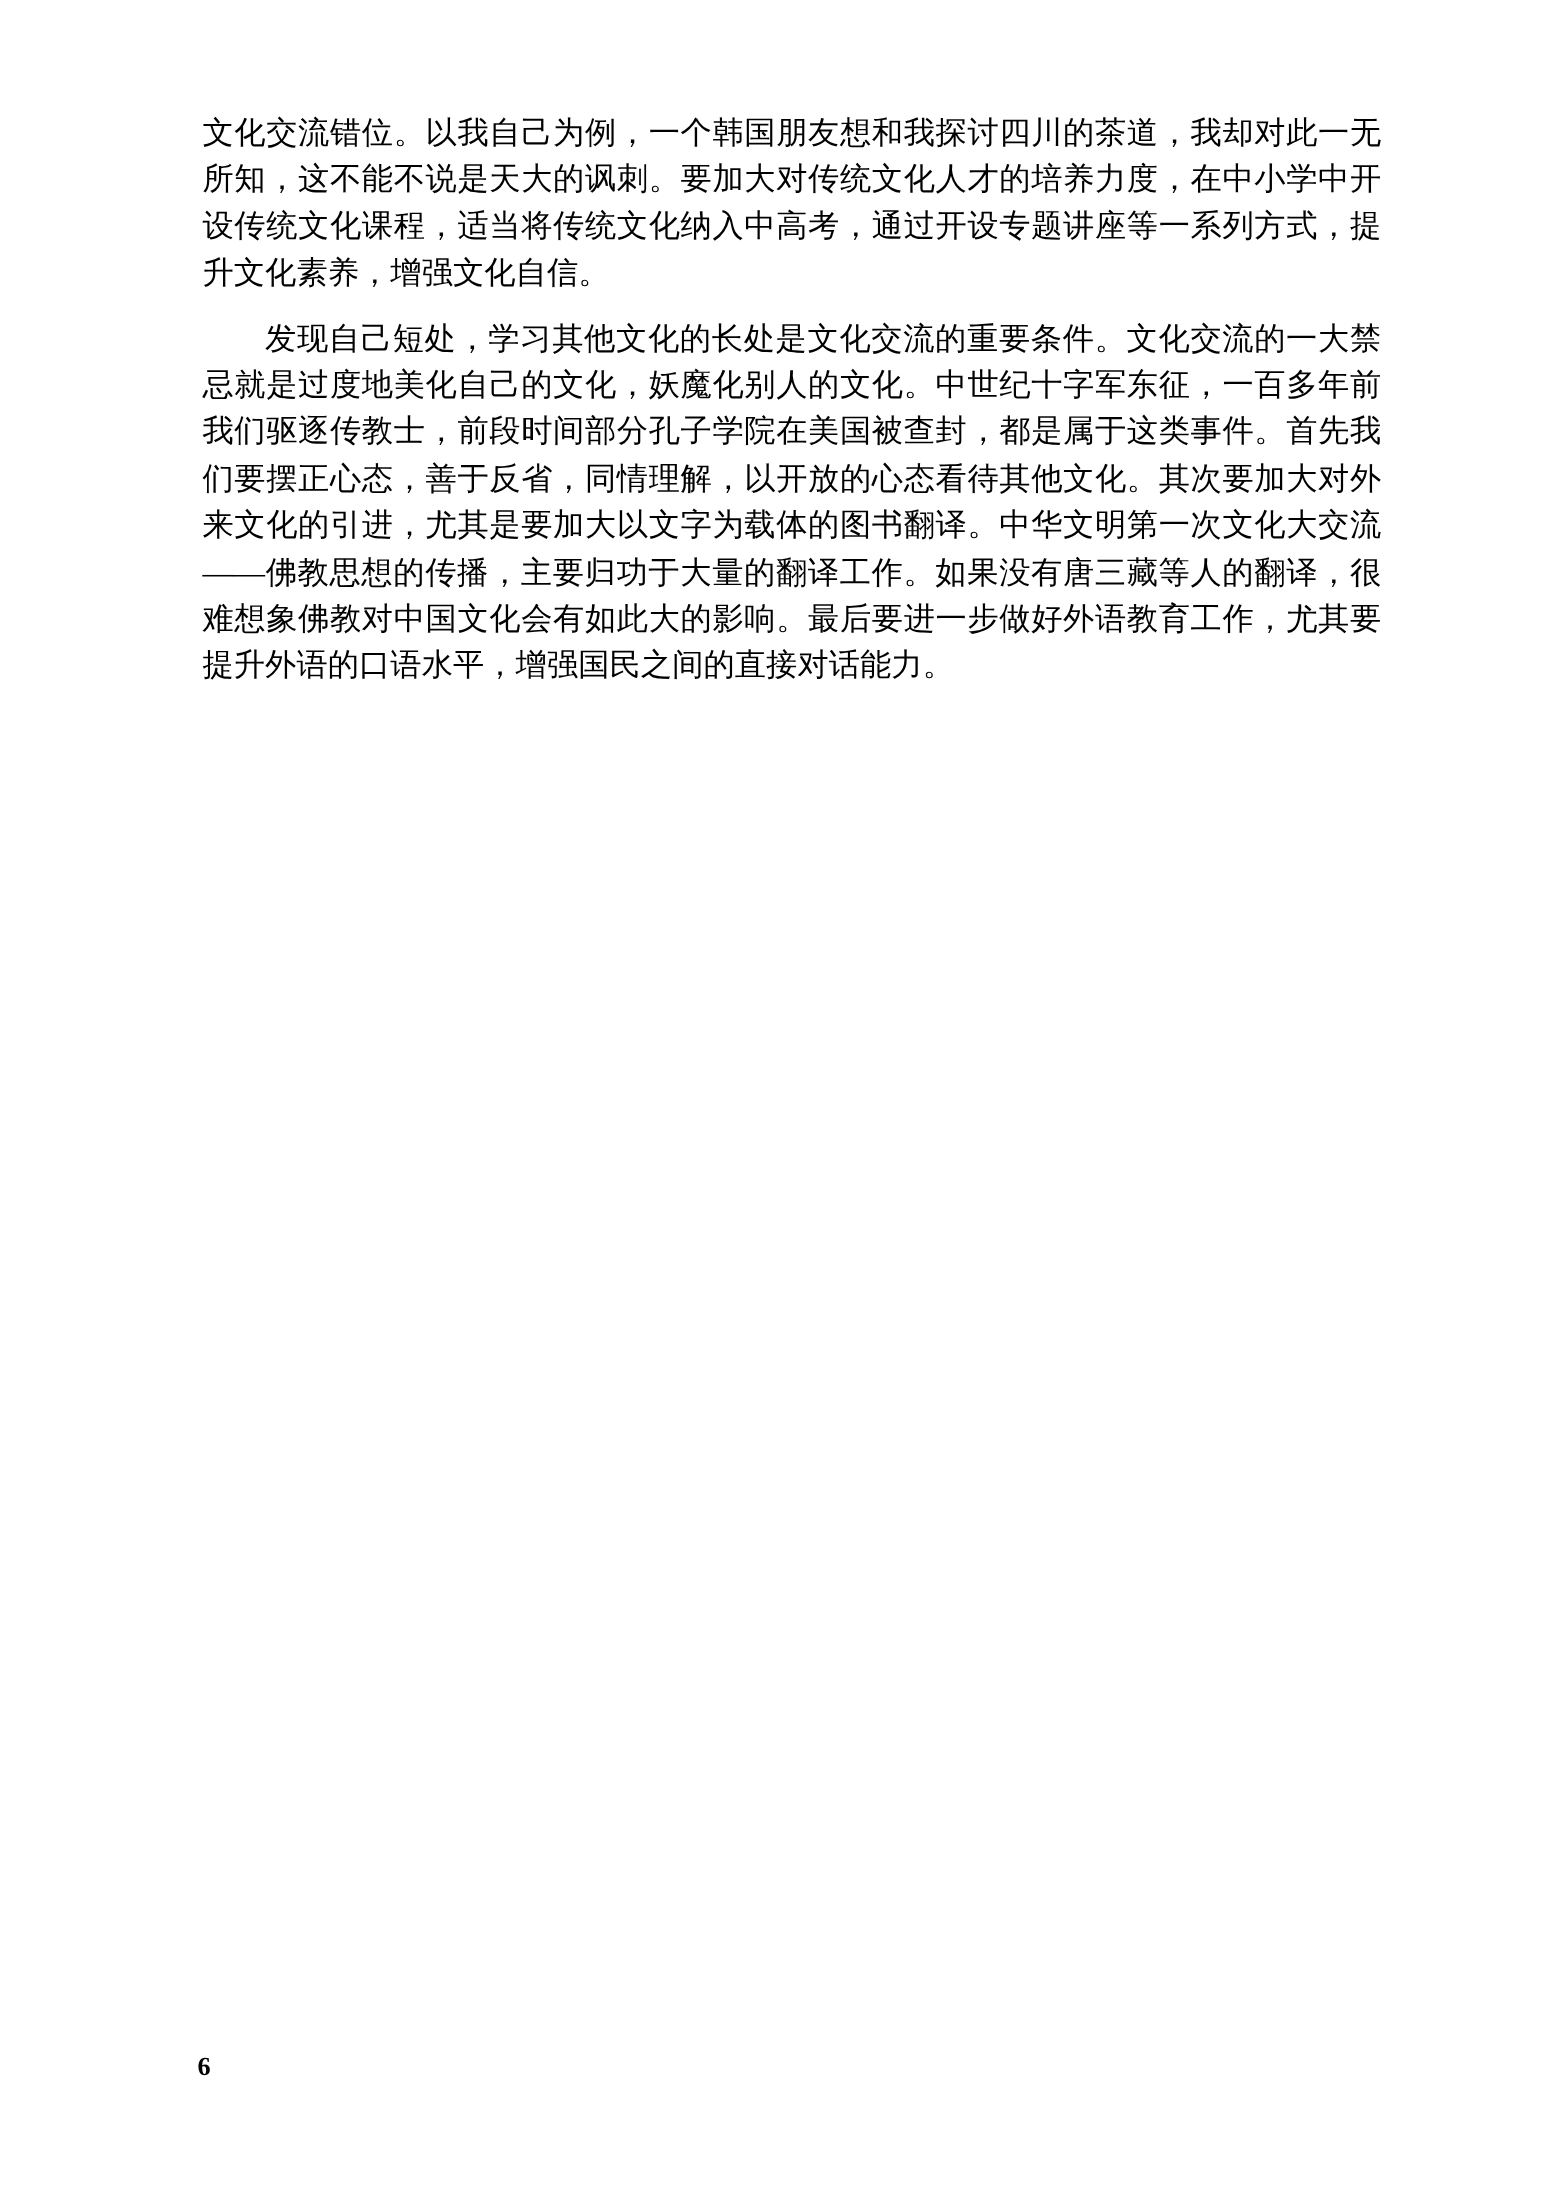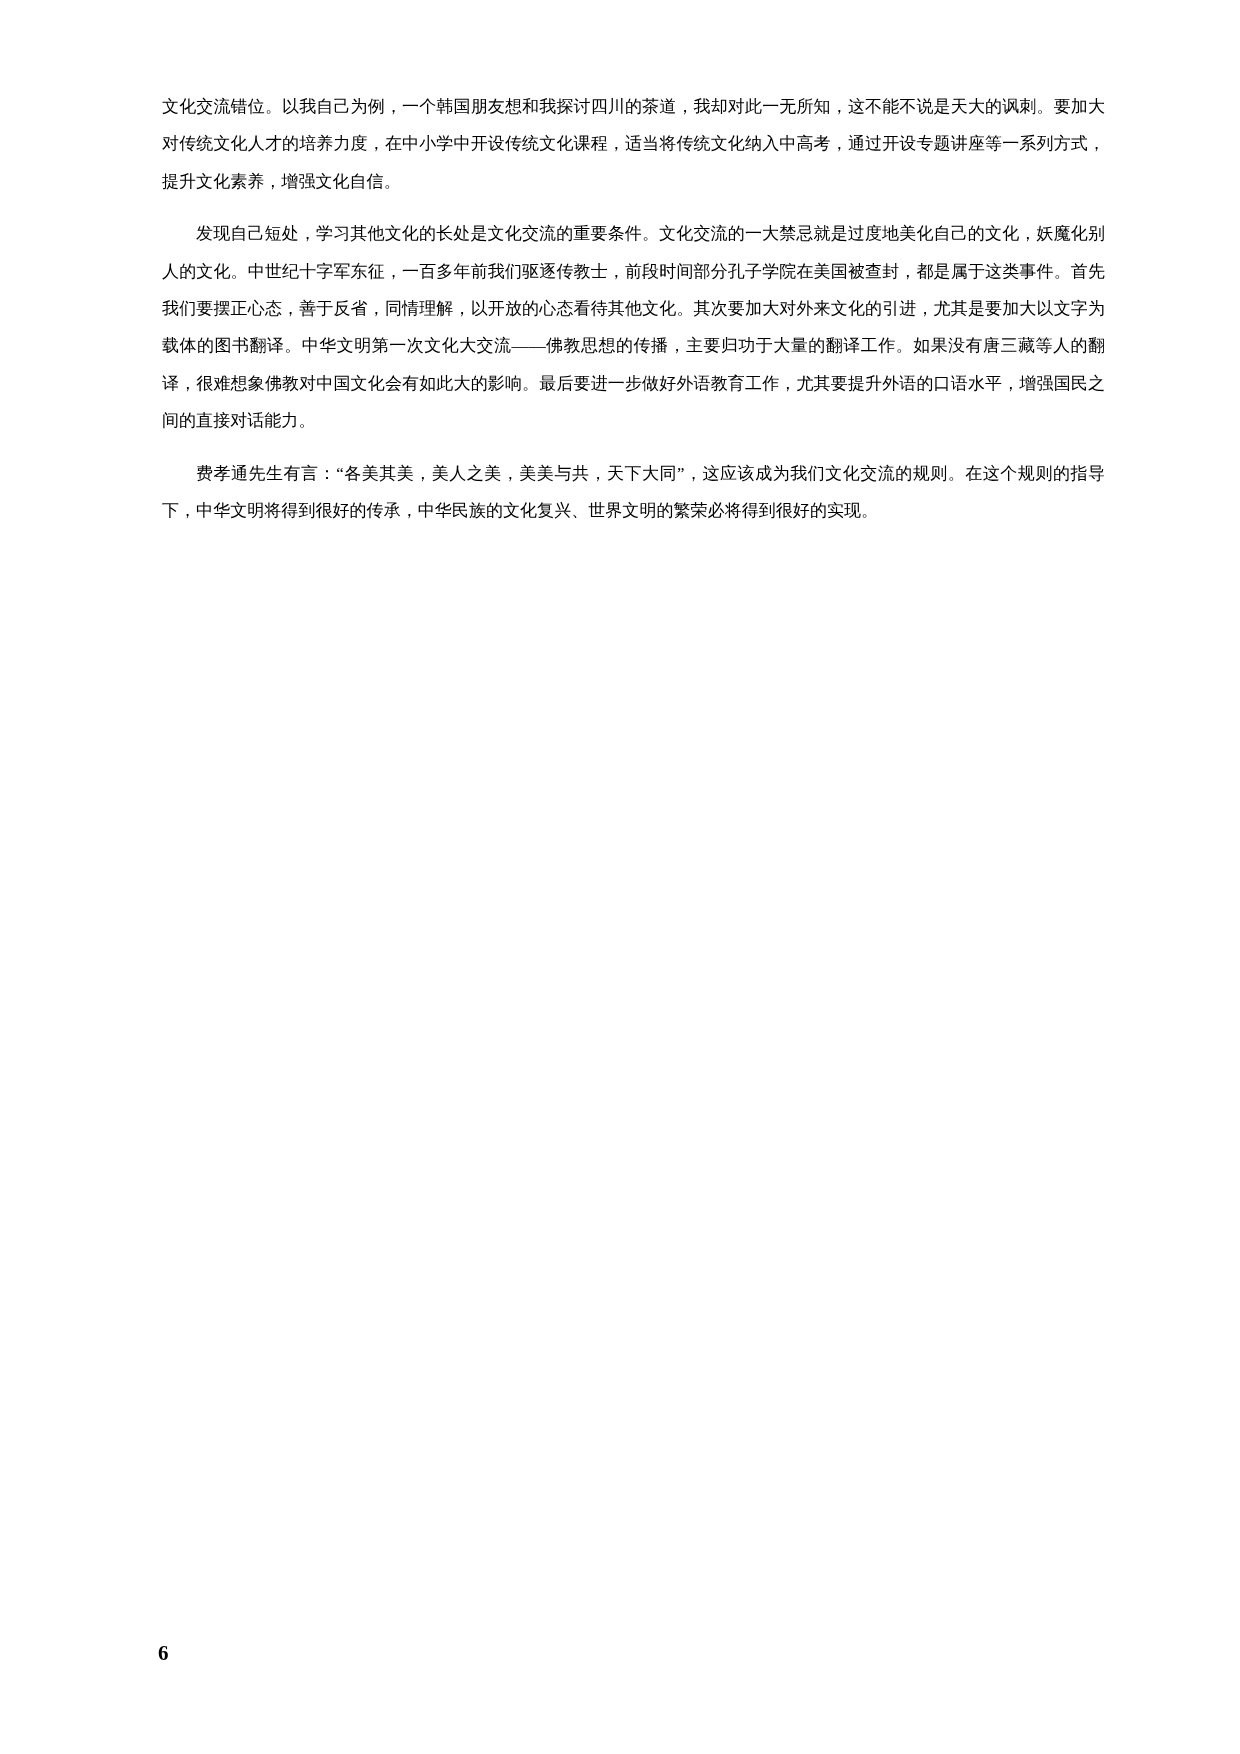--- a/index.html
+++ b/index.html
@@ -20,21 +20,21 @@
 
   .content {
     position: absolute;
     left: 162px;
     top: 88px;
     width: 943px;
   }
 
   .para {
     font-family: "Liberation Serif", "DejaVu Serif", serif;
-    font-size: 17px;
+    font-size: 25px;
     line-height: 37.4px;
     color: #000000;
     text-align: justify;
     text-justify: inter-character;
     margin: 0 0 15px 0;
     letter-spacing: 0.05px;
     word-break: break-all;
   }
 
   .para.indent {
@@ -62,19 +62,18 @@
 <div class="page">
 
   <div class="content">
 
     <p class="para cont">文化交流错位。以我自己为例，一个韩国朋友想和我探讨四川的茶道，我却对此一无所知，这不能不说是天大的讽刺。要加大对传统文化人才的培养力度，在中小学中开设传统文化课程，适当将传统文化纳入中高考，通过开设专题讲座等一系列方式，提升文化素养，增强文化自信。</p>
 
 
     <p class="para indent">发现自己短处，学习其他文化的长处是文化交流的重要条件。文化交流的一大禁忌就是过度地美化自己的文化，妖魔化别人的文化。中世纪十字军东征，一百多年前我们驱逐传教士，前段时间部分孔子学院在美国被查封，都是属于这类事件。首先我们要摆正心态，善于反省，同情理解，以开放的心态看待其他文化。其次要加大对外来文化的引进，尤其是要加大以文字为载体的图书翻译。中华文明第一次文化大交流——佛教思想的传播，主要归功于大量的翻译工作。如果没有唐三藏等人的翻译，很难想象佛教对中国文化会有如此大的影响。最后要进一步做好外语教育工作，尤其要提升外语的口语水平，增强国民之间的直接对话能力。</p>
 
 
-    <p class="para indent">费孝通先生有言：“各美其美，美人之美，美美与共，天下大同”，这应该成为我们文化交流的规则。在这个规则的指导下，中华文明将得到很好的传承，中华民族的文化复兴、世界文明的繁荣必将得到很好的实现。</p>
 
   </div>
 
   <div class="page-number">6</div>
 
 </div>
 
 </body></html>

